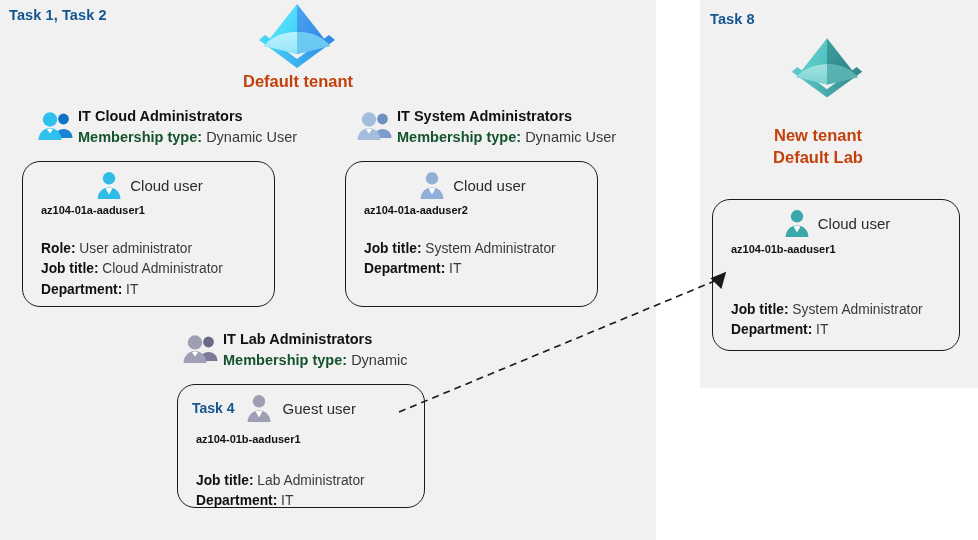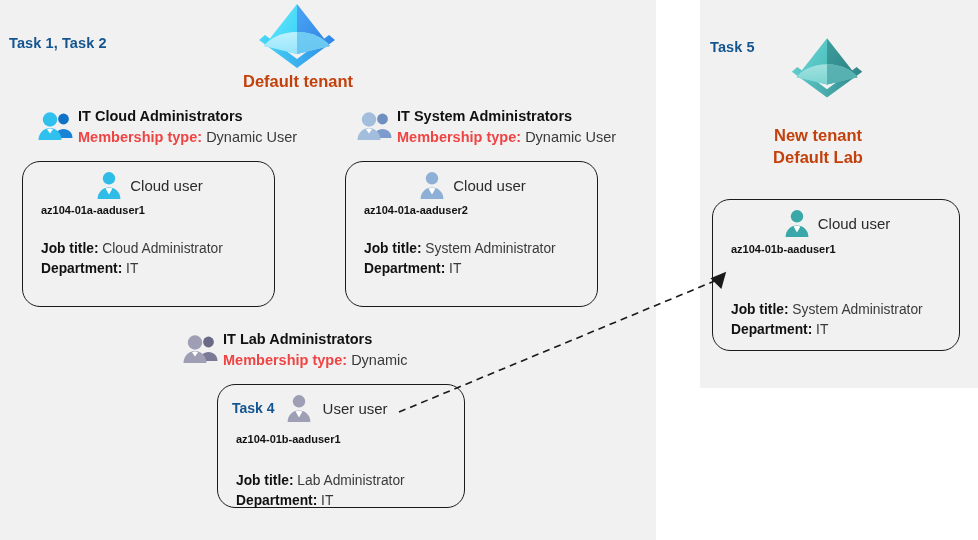--- a/index.html
+++ b/index.html
@@ -13,21 +13,21 @@
   }
   #stage{position:absolute;left:0;top:0;width:978px;height:540px;}
 
   .panel{position:absolute;background:#f1f1f1;}
   #panel-left{left:0;top:0;width:656px;height:540px;}
   #panel-right{left:700px;top:0;width:278px;height:388px;}
 
   .task-label{
     position:absolute;
     font-size:14.5px;font-weight:bold;color:#14558f;
-    letter-spacing:.1px;white-space:nowrap;margin-top:28px;
+    letter-spacing:.1px;white-space:nowrap;
   }
   #task12{left:9px;top:7px;}
   #task3{left:710px;top:11px;}
 
   
   .tenant-icon{position:absolute;}
   .tenant-icon svg{display:block;}
 
   .tenant-title{
     position:absolute;text-align:center;
@@ -36,21 +36,21 @@
   }
   #tenant-default-title{left:118px;top:70px;width:360px;}
   #tenant-new-title{left:700px;top:124px;width:236px;}
 
   
   .group{position:absolute;}
   .group-icon{position:absolute;left:0;top:4px;width:40px;height:32px;}
   .group-text{position:absolute;left:42px;top:0;white-space:nowrap;}
   .group-name{font-size:14.5px;font-weight:bold;color:#111;line-height:1.42;}
   .group-mtype{font-size:14.5px;color:#3a3a3a;line-height:1.42;}
-  .group-mtype b{color:#ef4444;font-weight:bold;}
+  .group-mtype b{color:#14532d;font-weight:bold;}
 
   
   .card{
     position:absolute;
     border:1.4px solid #1b1b1b;
     border-radius:18px;
     background:#f1f1f1;
     box-sizing:border-box;
     padding-left:9px;
   }
@@ -74,21 +74,21 @@
 </style>
 </head>
 <body>
 
 <div id="stage">
 
   <div class="panel" id="panel-left"></div>
   <div class="panel" id="panel-right"></div>
 
   <div class="task-label" id="task12">Task 1, Task 2</div>
-  <div class="task-label" id="task3">Task 5</div>
+  <div class="task-label" id="task3">Task 8</div>
 
   <div class="tenant-icon" style="left:256px;top:2px;">
     <svg width="82" height="66" viewBox="0 0 82 66">
       <defs>
         <linearGradient id="gDefL" x1="0" y1="0" x2="1" y2="1">
           <stop offset="0" stop-color="#6de9ff"></stop>
             <stop offset="1" stop-color="#35d0f5"></stop>
         </linearGradient>
         <linearGradient id="gDefR" x1="0" y1="0" x2="1" y2="1">
           <stop offset="0" stop-color="#4aa6f5"></stop>
@@ -170,20 +170,21 @@
         <svg width="30" height="30" viewBox="0 0 30 30">
           <circle cx="15" cy="8.3" r="6.2" fill="#2fbde8"></circle>
           <path d="M3.6 29 c0-6.6 5.1-11.4 11.4-11.4 s11.4 4.8 11.4 11.4 z" fill="#2fbde8"></path>
           <path d="M11.6 18.6 L15 24.4 L18.4 18.6 L16.6 17.9 L13.4 17.9 Z" fill="#ffffff"></path>
         </svg>
       </span>
       <span class="utype">Cloud user</span>
     </div>
     <div class="card-upn" style="left:18px;top:42px;">az104-01a-aaduser1</div>
     <div class="card-props" style="left:18px;top:77px;">
+      <div><b>Role:</b> <span>User administrator</span></div>
       <div><b>Job title:</b> <span>Cloud Administrator</span></div>
       <div><b>Department:</b> <span>IT</span></div>
     </div>
   </div>
 
   <div class="group" style="left:355px;top:106px;">
     <div class="group-icon">
       <svg width="40" height="32" viewBox="0 0 40 32">
         <circle cx="27.5" cy="9" r="5.4" fill="#6e8fc0"></circle>
         <path d="M18.5 28 c0-5.3 4-9 9-9 s9 3.7 9 9 z" fill="#7d9ccb"></path>
@@ -225,31 +226,31 @@
         <path d="M2.5 30 c0-7 5.2-12 11.5-12 s11.5 5 11.5 12 z" fill="#9e9eb4"></path>
         <path d="M11 19.2 L14 23.4 L17 19.2 L14.8 18.4 L13.2 18.4 Z" fill="#ffffff"></path>
       </svg>
     </div>
     <div class="group-text">
       <div class="group-name">IT Lab Administrators</div>
       <div class="group-mtype"><b>Membership type:</b> <span>Dynamic</span></div>
     </div>
   </div>
 
-  <div class="card" style="left:177px;top:384px;width:248px;height:124px;margin-left:40px;">
+  <div class="card" style="left:177px;top:384px;width:248px;height:124px;">
     <div class="card-head" style="justify-content:flex-start;padding-left:14px;gap:9px;">
       <span class="tasktag">Task 4</span>
       <span class="uicon">
         <svg width="30" height="30" viewBox="0 0 30 30">
           <circle cx="15" cy="8.3" r="6.2" fill="#9e9eb4"></circle>
           <path d="M3.6 29 c0-6.6 5.1-11.4 11.4-11.4 s11.4 4.8 11.4 11.4 z" fill="#9e9eb4"></path>
           <path d="M11.6 18.6 L15 24.4 L18.4 18.6 L16.6 17.9 L13.4 17.9 Z" fill="#ffffff"></path>
         </svg>
       </span>
-      <span class="utype">User user</span>
+      <span class="utype">Guest user</span>
     </div>
     <div class="card-upn" style="left:18px;top:48px;">az104-01b-aaduser1</div>
     <div class="card-props" style="left:18px;top:86px;">
       <div><b>Job title:</b> <span>Lab Administrator</span></div>
       <div><b>Department:</b> <span>IT</span></div>
     </div>
   </div>
 
   <div class="card" style="left:712px;top:199px;width:248px;height:152px;">
     <div class="card-head">

